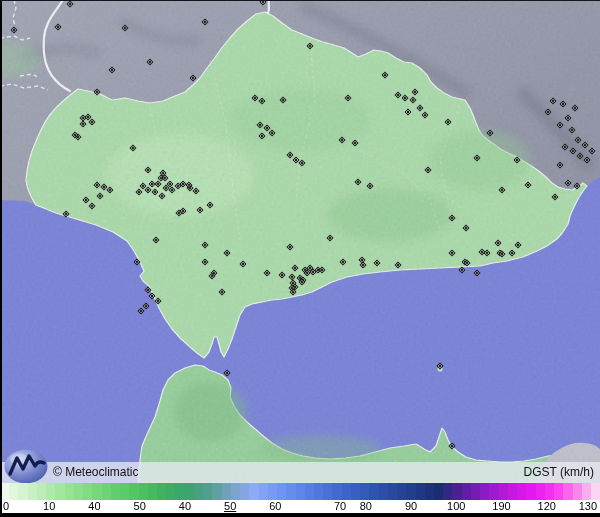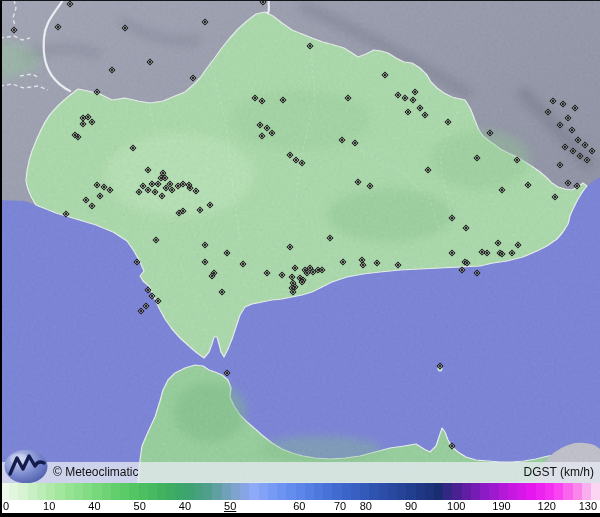--- a/index.html
+++ b/index.html
@@ -362,21 +362,21 @@
       <div class="seg" style="background: rgb(251, 174, 238);"></div>
       <div class="seg" style="background: rgb(252, 213, 243);"></div>
     </div>
   <div class="scale-labels" id="scaleLabels">
       <span class="tick" style="left: 3px;">0</span>
       <span class="tick" style="left: 49.2308px; transform: translateX(-50%);">10</span>
       <span class="tick" style="left: 94.4615px; transform: translateX(-50%);">40</span>
       <span class="tick" style="left: 139.692px; transform: translateX(-50%);">50</span>
       <span class="tick" style="left: 184.923px; transform: translateX(-50%);">40</span>
       <span class="tick" style="left: 230.154px; transform: translateX(-50%); text-decoration: underline;">50</span>
-      <span class="tick" style="left: 275.385px; transform: translateX(-50%); margin-left: 24px;">60</span>
+      <span class="tick" style="left: 275.385px; transform: translateX(-50%);">60</span>
       <span class="tick" style="left: 340px; transform: translateX(-50%);">70</span>
       <span class="tick" style="left: 365.846px; transform: translateX(-50%);">80</span>
       <span class="tick" style="left: 411.077px; transform: translateX(-50%);">90</span>
       <span class="tick" style="left: 456.308px; transform: translateX(-50%);">100</span>
       <span class="tick" style="left: 501.538px; transform: translateX(-50%);">190</span>
       <span class="tick" style="left: 546.769px; transform: translateX(-50%);">120</span>
       <span class="tick" style="right: 3px;">130</span>
     </div>
 
   <div class="edge-bottom"></div>

